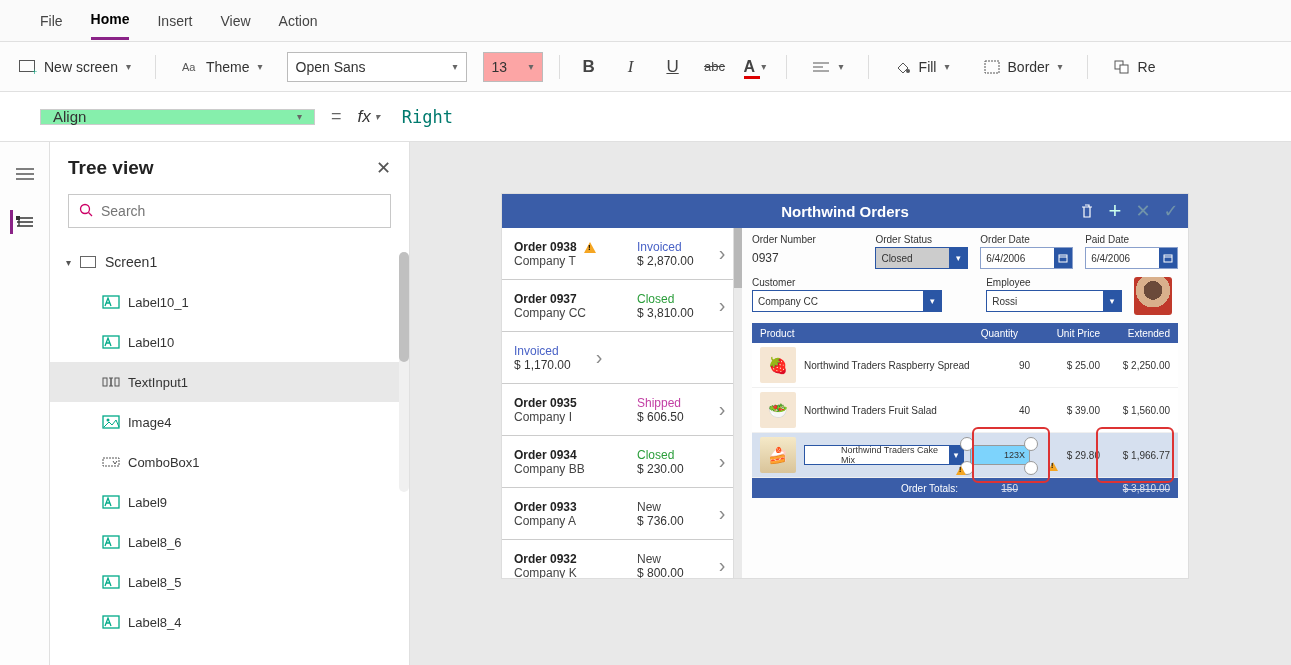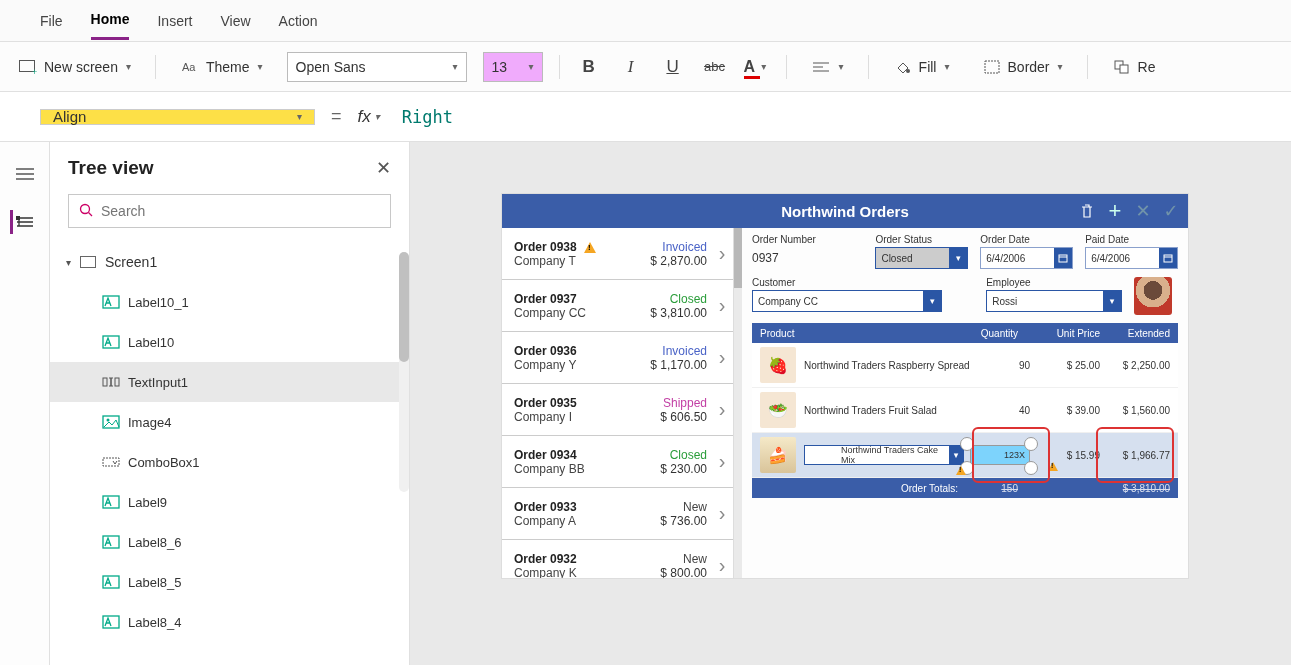--- a/index.html
+++ b/index.html
@@ -9,32 +9,32 @@
   .menu-bar { height: 42px; display: flex; align-items: center; padding-left: 40px; background: #fafafa; border-bottom: 1px solid #e0e0e0; }
   .menu-item { margin-right: 28px; font-size: 14px; color: #444; cursor: pointer; padding: 10px 0; }
   .menu-item.active { color: #000; font-weight: 600; border-bottom: 3px solid #8a2387; }
   
   
   .ribbon { height: 50px; display: flex; align-items: center; padding: 0 10px; background: #fcfcfc; border-bottom: 1px solid #e0e0e0; gap: 16px; }
   .ribbon-btn { display: flex; align-items: center; gap: 6px; padding: 4px 8px; cursor: pointer; color: #333; font-size: 14px; }
   .chev { font-size: 10px; color: #666; margin-left: 2px; }
   .ribbon-sep { width: 1px; height: 24px; background: #ddd; }
   .font-select { width: 180px; height: 30px; border: 1px solid #bbb; padding: 0 8px; display: flex; align-items: center; justify-content: space-between; background: #fff; cursor: pointer; font-size: 14px; }
-  .size-select { width: 60px; height: 30px; border: 1px solid #bbb; padding: 0 8px; display: flex; align-items: center; justify-content: space-between; background: #f0abfc; cursor: pointer; font-size: 14px; }
+  .size-select { width: 60px; height: 30px; border: 1px solid #bbb; padding: 0 8px; display: flex; align-items: center; justify-content: space-between; background: #fca5a5; cursor: pointer; font-size: 14px; }
   .fmt-btn { width: 26px; text-align: center; font-size: 17px; cursor: pointer; color: #444; }
   .fmt-u { text-decoration: underline; }
   .fmt-s { text-decoration: line-through; font-size: 13px; }
   .font-color { position: relative; display: flex; align-items: center; }
   .font-color .glyph { font-size: 16px; font-weight: bold; }
   .font-color .bar { position: absolute; bottom: -3px; left: 0; width: 16px; height: 3px; background: #d00; }
   .icon-slot { width: 20px; height: 20px; display: inline-flex; align-items: center; justify-content: center; }
   
   
   .formula-row { height: 50px; display: flex; align-items: center; padding: 0 35px 0 40px; background: #fff; border-bottom: 1px solid #e0e0e0; gap: 12px; }
-  .prop-select { width: 275px; height: 16px; border: 1px solid #ccc; padding: 0 12px; display: flex; align-items: center; justify-content: space-between; background: #fde047; cursor: pointer; font-size: 15px; }
+  .prop-select { width: 275px; height: 16px; border: 1px solid #ccc; padding: 0 12px; display: flex; align-items: center; justify-content: space-between; background: #86efac; cursor: pointer; font-size: 15px; }
   .eq { font-size: 18px; color: #666; margin: 0 4px; }
   .fx { font-style: italic; font-size: 17px; color: #333; display: flex; align-items: center; gap: 2px; }
   .formula-input { flex: 1; height: 34px; padding: 0 10px; font-family: Consolas, monospace; font-size: 17px; color: #007a6e; background: #fff; border: none; outline: none; }
   
   
   .main { display: flex; height: calc(665px - 142px); }
   .left-rail { width: 50px; background: #fdfdfd; border-right: 1px solid #e0e0e0; display: flex; flex-direction: column; align-items: center; padding-top: 20px; gap: 24px; }
   .rail-icon { width: 24px; height: 24px; cursor: pointer; color: #555; display: flex; align-items: center; justify-content: center; }
   .rail-icon.active { border-left: 3px solid #8a2387; margin-left: -3px; padding-left: 0px; width: 27px; }
   
@@ -64,21 +64,21 @@
   .app-hdr-icons { position: absolute; right: 8px; display: flex; gap: 10px; align-items: center; }
   .hdr-ic { width: 18px; height: 18px; cursor: pointer; color: #cfe; display:flex; align-items:center; justify-content:center; font-size:18px; }
   .hdr-ic.dim { color: #8aa; opacity:.7; }
   
   .app-body { display: flex; height: 350px; }
   .order-list { width: 232px; background: #fff; overflow-y: auto; border-right: 1px solid #ddd; }
   .order-item { height: 52px; border-bottom: 1px solid #ccc; padding: 6px 0 6px 12px; display: flex; align-items: center; position: relative; cursor: pointer; }
   .order-col1 { flex: 1; }
   .order-name { font-size: 12px; font-weight: 700; color: #222; }
   .order-company { font-size: 12px; color: #444; }
-  .order-col2 { width: 74px; text-align: right; padding-right: 4px; }
+  .order-col2 { width: 74px; text-align: left; padding-right: 4px; }
   .order-status { font-size: 12px; font-weight: 500; }
   .st-invoiced { color: #4a63c7; }
   .st-closed { color: #2a9d3a; }
   .st-shipped { color: #c23fa4; }
   .st-new { color: #444; }
   .order-amount { font-size: 12px; color: #333; }
   .order-chev { width: 22px; text-align: center; color: #888; font-size: 20px; font-weight: 300; }
   .warn-tri { display: inline-block; width: 0; height: 0; border-left: 6px solid transparent; border-right: 6px solid transparent; border-bottom: 11px solid #f5a623; position: relative; vertical-align: middle; margin-left: 4px; }
   .warn-tri::after { content: "!"; position: absolute; left: -2px; top: 1px; font-size: 8px; color: #000; font-weight: bold; }
   .list-scroll { width: 8px; background: #eaeaea; }
@@ -389,24 +389,20 @@
                   <div class="order-name">Order 0937</div>
                   <div class="order-company">Company CC</div>
                 </div>
                 <div class="order-col2">
                   <div class="order-status st-closed">Closed</div>
                   <div class="order-amount">$ 3,810.00</div>
                 </div>
                 <div class="order-chev">›</div>
               </div>
               <div class="order-item">
-                <div class="order-col1">
-                  <div class="order-name">Order 0936</div>
-                  <div class="order-company">Company Y</div>
-                </div>
                 <div class="order-col2">
                   <div class="order-status st-invoiced">Invoiced</div>
                   <div class="order-amount">$ 1,170.00</div>
                 </div>
                 <div class="order-chev">›</div>
               </div>
               <div class="order-item">
                 <div class="order-col1">
                   <div class="order-name">Order 0935</div>
                   <div class="order-company">Company I</div>
@@ -549,21 +545,21 @@
                 <span style="font-size:9px;">123X</span>
               </div>
 
               <span class="handle" style="left:-10px; top:-8px;"></span>
               <span class="handle" style="right:-8px; top:-8px;"></span>
               <span class="handle" style="left:-10px; bottom:-10px;"></span>
               <span class="handle" style="right:-8px; bottom:-10px;"></span>
               <span class="warn-sm" style="position:absolute; bottom:-10px; left:-14px;"></span>
             </div>
             <div class="item-cell w70" style="position:relative;">
-              <span>$ 15.99</span>
+              <span>$ 29.80</span>
               <span class="warn-sm" style="position:absolute; bottom:-10px; left:18px;"></span>
             </div>
             <div class="item-cell w70">$ 1,966.77</div>
 
             <div class="redbox" style="left:220px; top:-6px; width:78px; height:56px;"></div>
             <div class="redbox" style="right:4px; top:-6px; width:78px; height:56px;"></div>
           </div>
           <div class="totals-row">
             <div class="ih-prod" style="text-align:right;">Order Totals:</div>
             <div class="ih-qty strike">150</div>

